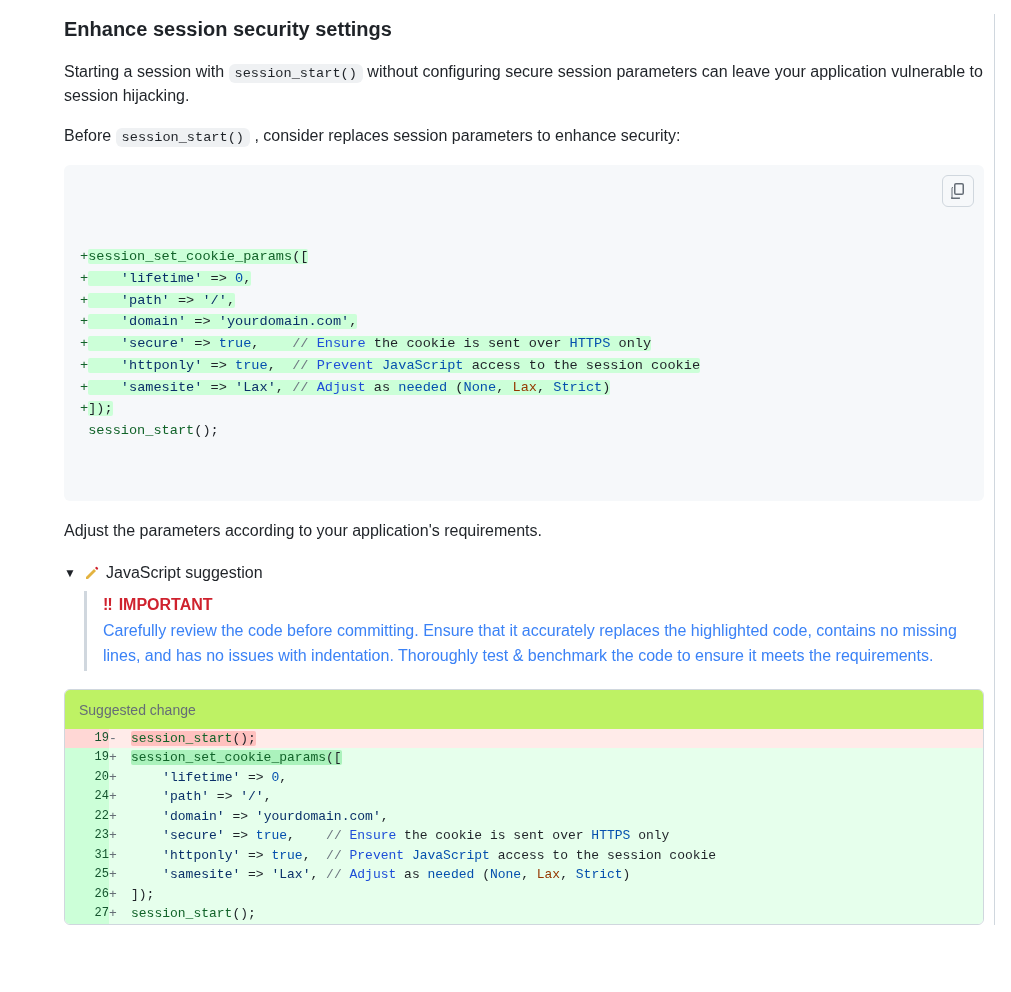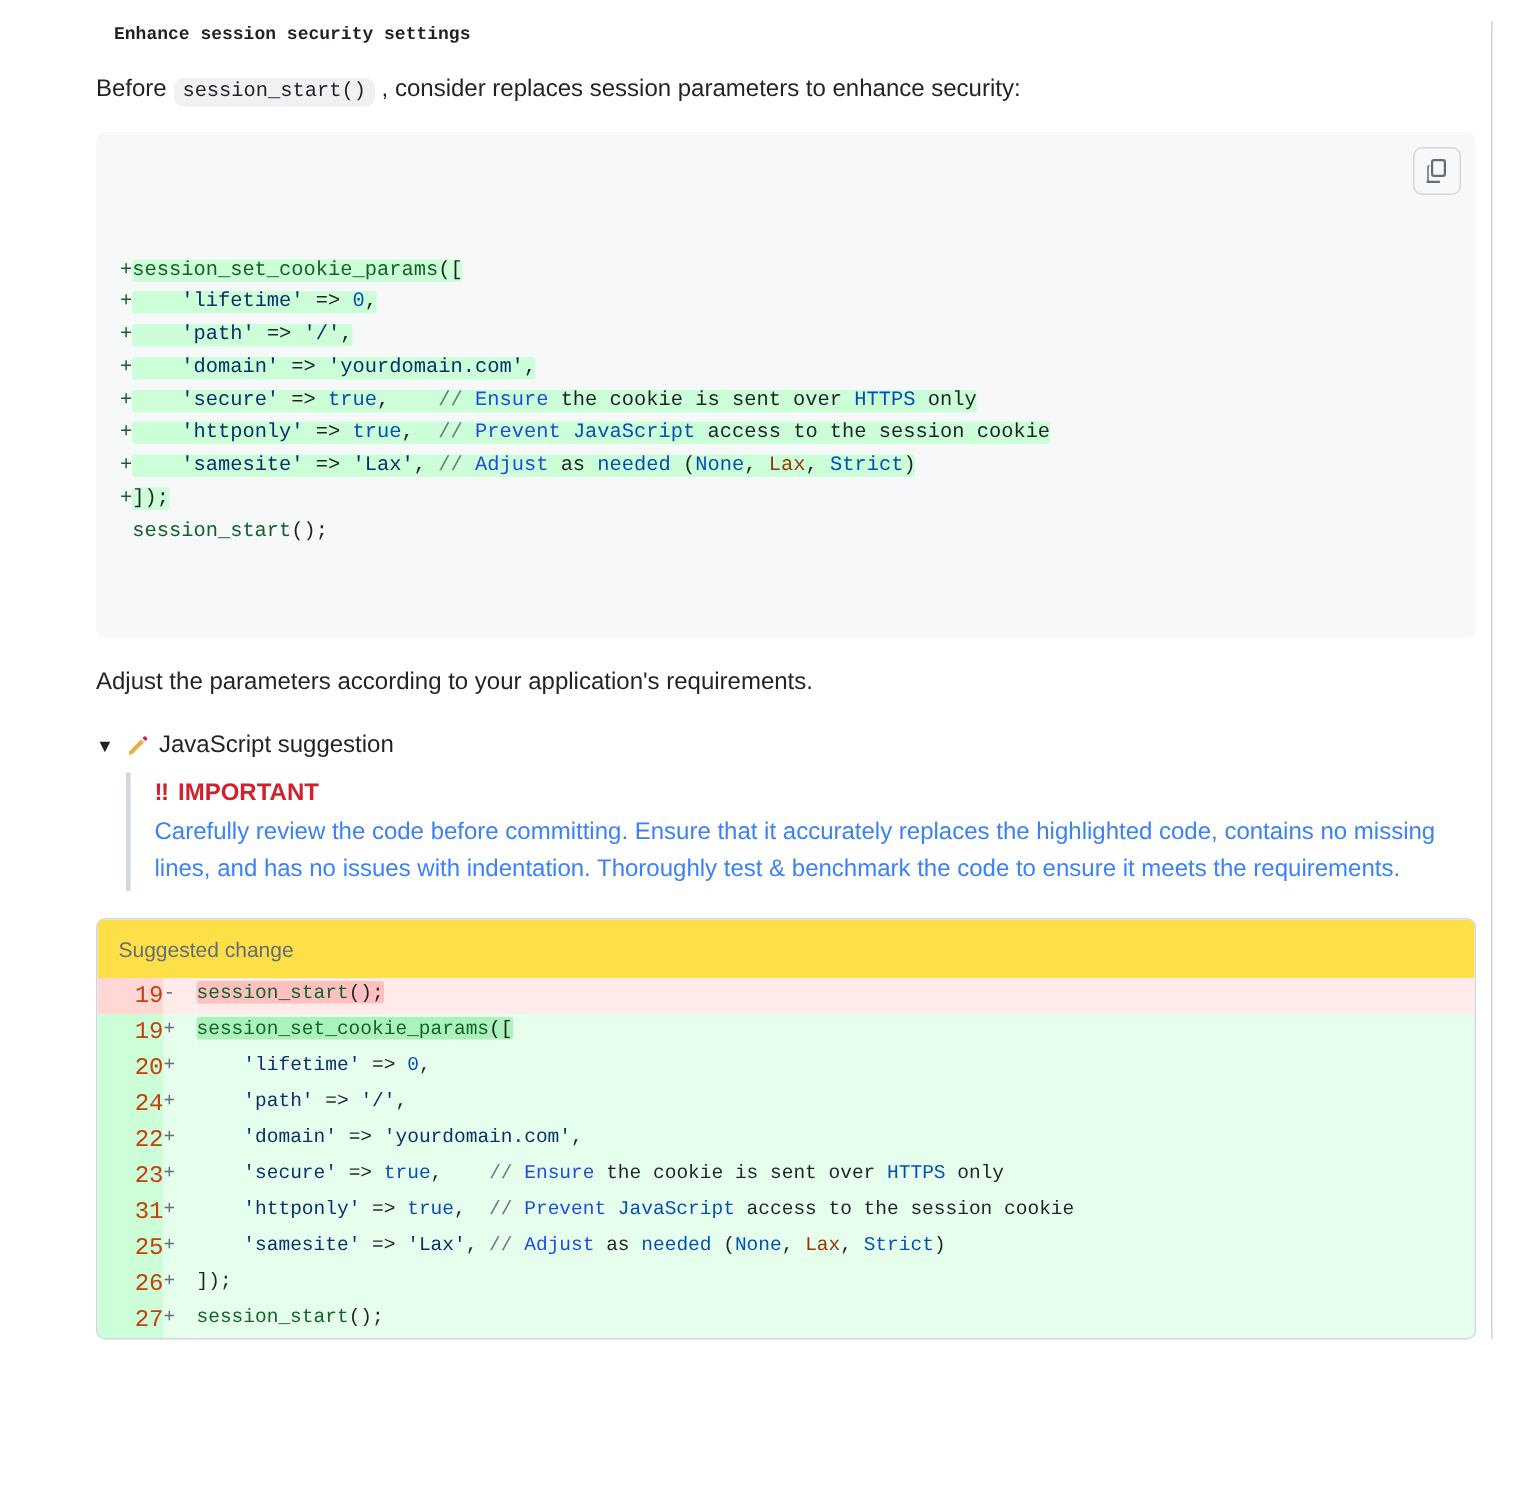--- a/index.html
+++ b/index.html
@@ -9,24 +9,23 @@
     font-family: -apple-system, BlinkMacSystemFont, "Segoe UI", Helvetica, Arial, sans-serif;
     font-size: 16px;
     line-height: 1.5;
     color: #1f2328;
     background: #ffffff;
   }
   .container {
     max-width: 920px;
   }
   h3.title {
-    font-size: 12px;
+    font-size: 20px;
     font-weight: 600;
-    margin: 14px 0 4px 12px;
-    font-family: Liberation Mono, monospace;
+    margin: 14px 0 4px 0;
   }
   p.body-text {
     margin: 16px 0;
     color: #1f2328;
   }
   code.inline {
     background: #eff1f3;
     border-radius: 6px;
     padding: 2px 6px;
     font-family: ui-monospace, SFMono-Regular, Consolas, "Liberation Mono", monospace;
@@ -105,36 +104,36 @@
   .suggest-wrap {
     border: 1px solid #d0d7de;
     border-radius: 6px;
     margin-top: 18px;
     overflow: hidden;
   }
   .suggest-hdr {
     padding: 10px 14px 8px 14px;
     font-size: 14px;
     color: #656d76;
-    background: #fde047;
+    background: #bef264;
   }
   table.diff {
     width: 100%;
     border-collapse: collapse;
     font-family: ui-monospace, SFMono-Regular, Consolas, "Liberation Mono", monospace;
     font-size: 13px;
   }
   table.diff td { padding: 0; vertical-align: top; }
   td.lnum {
     width: 44px;
     text-align: right;
     padding: 7px 10px 7px 4px;
-    color: #c2410c;
+    color: #14532d;
     user-select: none;
-    font-size: 16px;
+    font-size: 12px;
   }
   td.marker {
     width: 22px;
     padding: 7px 2px 7px 6px;
     color: #656d76;
     user-select: none;
   }
   td.code {
     padding: 7px 10px 7px 0;
     white-space: pre;
@@ -157,20 +156,23 @@
 </style>
 </head>
 <body>
 
 <div class="outer">
 <div class="right-border"></div>
 <div class="container">
 
   <h3 class="title">Enhance session security settings</h3>
 
+  <p class="body-text">
+    <span>Starting a session with </span><code class="inline">session_start()</code><span> without configuring secure session parameters can leave your application vulnerable to session hijacking.</span>
+  </p>
 
   <p class="body-text">
     <span>Before </span><code class="inline">session_start()</code><span> , consider replaces session parameters to enhance security:</span>
   </p>
 
   <div class="codebox" id="codebox">
     <button class="copy-btn">
       <svg width="16" height="16" viewBox="0 0 16 16" fill="currentColor">
             <path d="M4 2a2 2 0 0 1 2-2h6a2 2 0 0 1 2 2v8a2 2 0 0 1-2 2H6a2 2 0 0 1-2-2V2zm2-.5A.5.5 0 0 0 5.5 2v8a.5.5 0 0 0 .5.5h6a.5.5 0 0 0 .5-.5V2a.5.5 0 0 0-.5-.5H6z"></path>
             <path d="M2 4.5A.5.5 0 0 1 2.5 4H3v1h-.5v9a.5.5 0 0 0 .5.5h7v.5a1.5 1.5 0 0 1-1.5 1.5H3A1.5 1.5 0 0 1 1.5 14V5A.5.5 0 0 1 2 4.5z"></path>

